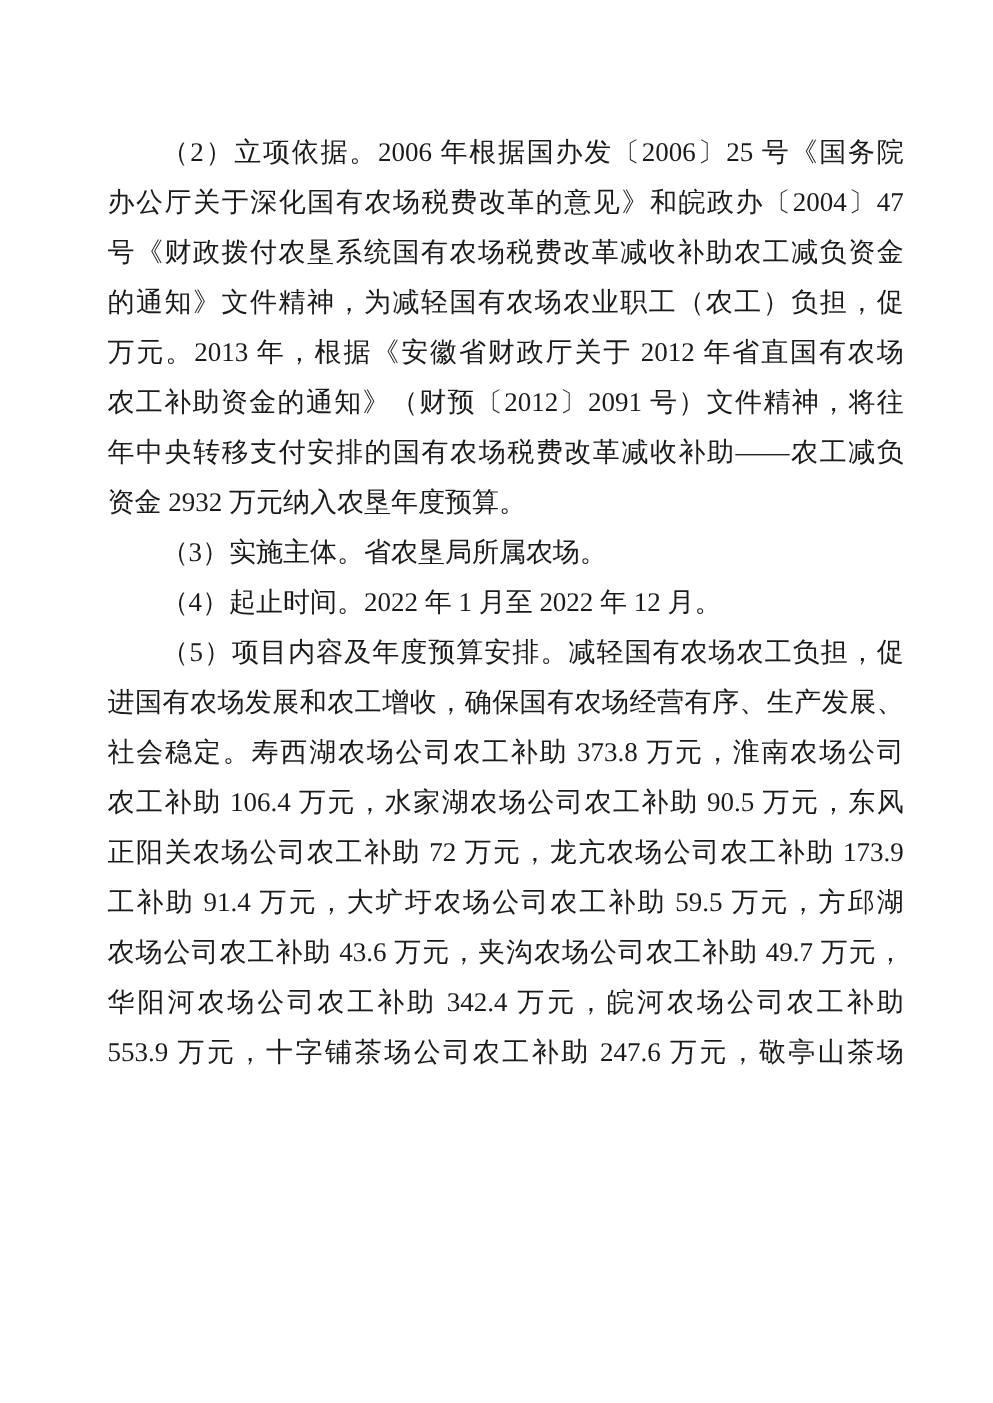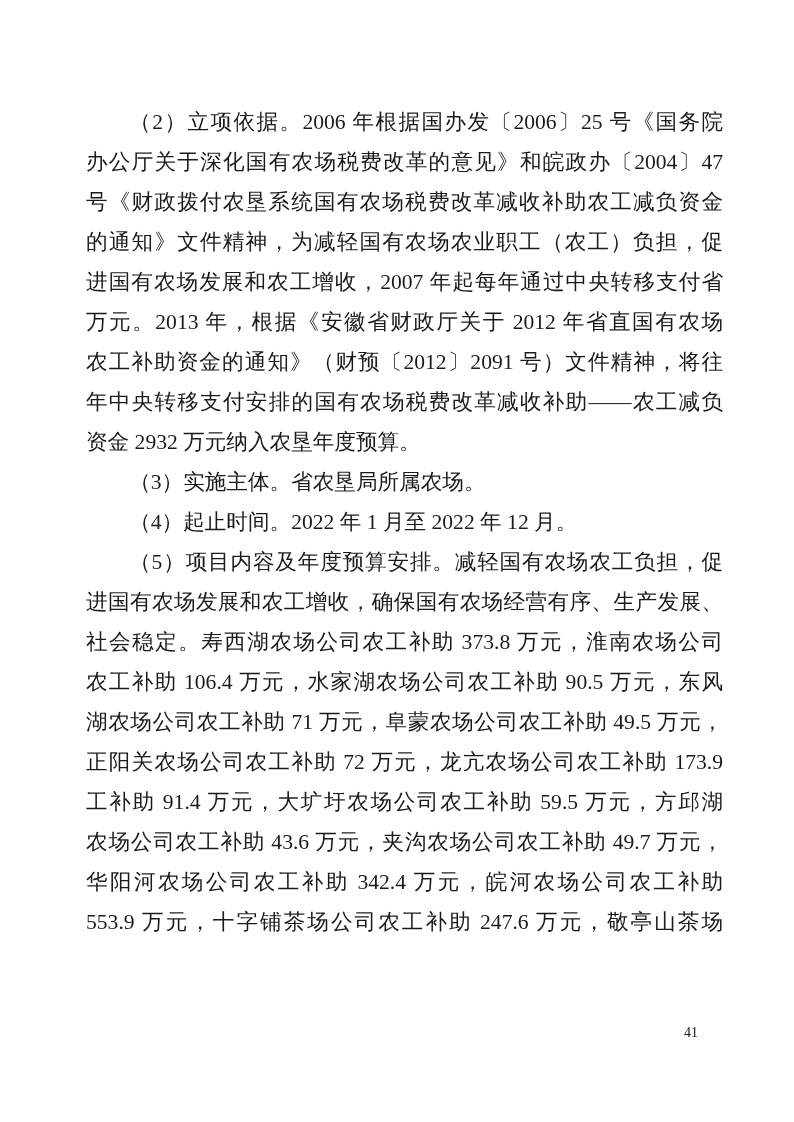--- a/index.html
+++ b/index.html
@@ -65,45 +65,42 @@
 
 <div class="page">
 
   <div class="text-block">
 
     <div class="para">
       <p class="line first">（2）立项依据。2006 年根据国办发〔2006〕25 号《国务院</p>
       <p class="line">办公厅关于深化国有农场税费改革的意见》和皖政办〔2004〕47</p>
       <p class="line">号《财政拨付农垦系统国有农场税费改革减收补助农工减负资金</p>
       <p class="line">的通知》文件精神，为减轻国有农场农业职工（农工）负担，促</p>
-      <p class="line">进国有农场发展和农工增收，2007 年起每年通过中央转移支付省</p>
       <p class="line">万元。2013 年，根据《安徽省财政厅关于 2012 年省直国有农场</p>
       <p class="line">农工补助资金的通知》（财预〔2012〕2091 号）文件精神，将往</p>
       <p class="line">年中央转移支付安排的国有农场税费改革减收补助——农工减负</p>
       <p class="line noj">资金 2932 万元纳入农垦年度预算。</p>
     </div>
 
     <div class="para">
       <p class="line first noj">（3）实施主体。省农垦局所属农场。</p>
     </div>
 
     <div class="para">
       <p class="line first noj">（4）起止时间。2022 年 1 月至 2022 年 12 月。</p>
     </div>
 
     <div class="para">
       <p class="line first">（5）项目内容及年度预算安排。减轻国有农场农工负担，促</p>
       <p class="line">进国有农场发展和农工增收，确保国有农场经营有序、生产发展、</p>
       <p class="line">社会稳定。寿西湖农场公司农工补助 373.8 万元，淮南农场公司</p>
       <p class="line">农工补助 106.4 万元，水家湖农场公司农工补助 90.5 万元，东风</p>
-      <p class="line">湖农场公司农工补助 71 万元，阜蒙农场公司农工补助 49.5 万元，</p>
       <p class="line">正阳关农场公司农工补助 72 万元，龙亢农场公司农工补助 173.9</p>
       <p class="line">工补助 91.4 万元，大圹圩农场公司农工补助 59.5 万元，方邱湖</p>
       <p class="line">农场公司农工补助 43.6 万元，夹沟农场公司农工补助 49.7 万元，</p>
       <p class="line">华阳河农场公司农工补助 342.4 万元，皖河农场公司农工补助</p>
       <p class="line">553.9 万元，十字铺茶场公司农工补助 247.6 万元，敬亭山茶场</p>
     </div>
 
   </div>
 
-  <div class="footer">41</div>
 
 </div>
 
 </body></html>

